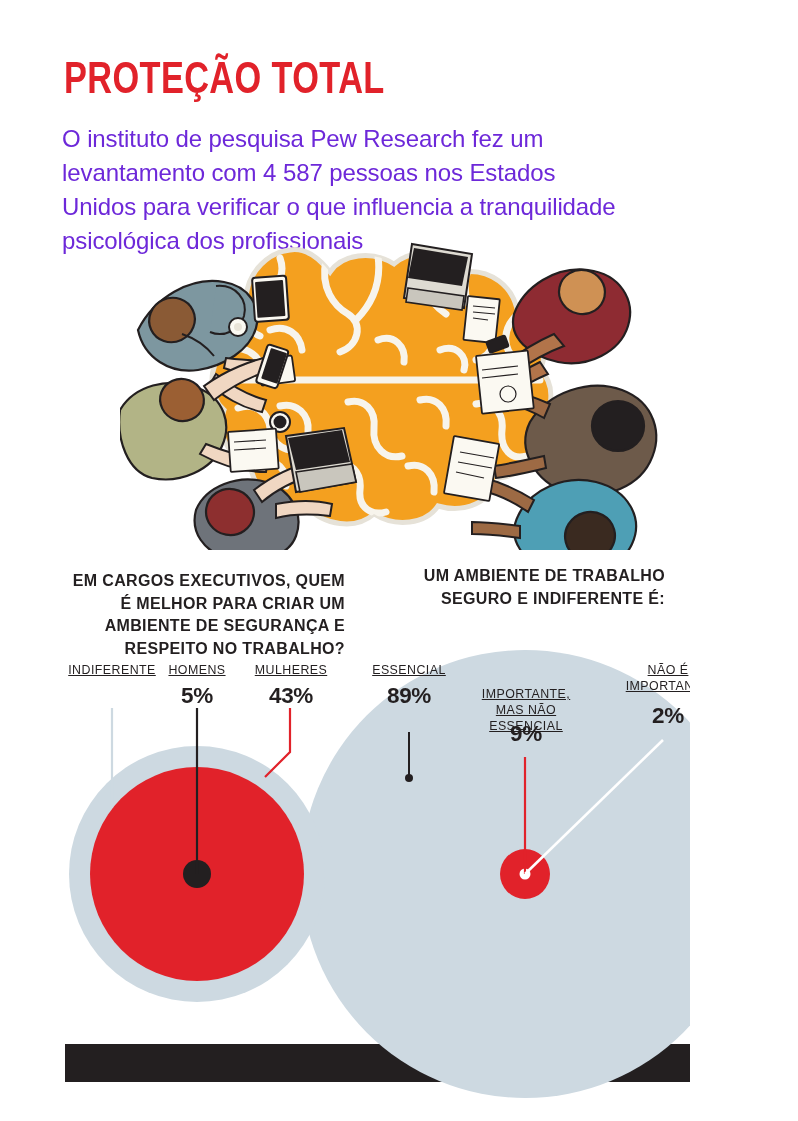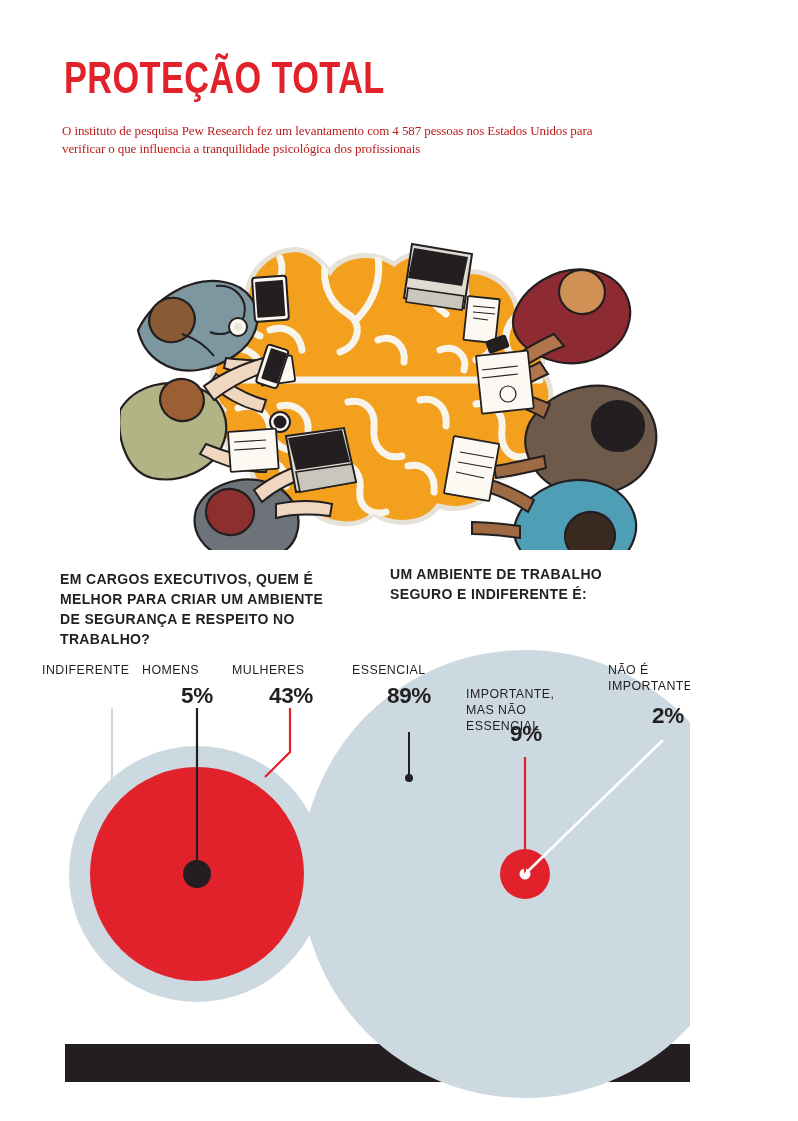--- a/index.html
+++ b/index.html
@@ -21,57 +21,58 @@
     font-size:44px;
     letter-spacing:0.5px;
     color:#e1222a;
     transform:scaleX(0.78);
     transform-origin:left top;
     line-height:1.0;
     white-space:nowrap;
   }
   .deck{
     position:absolute;left:62px;top:110px;width:560px;
-    font-size:13px;
+    font-size:24px;
     line-height:1.42;
-    color:#b91c1c;
+    color:#6d28d9;
     letter-spacing:-0.1px;
-    font-family:Liberation Serif, serif;
   }
 
   
   .illo{position:absolute;left:120px;top:198px;width:560px;height:340px;}
   .illo svg{display:block;}
 
   
   .chart-title{
     position:absolute;
     font-weight:bold;
-    font-size:14px;
+    font-size:16px;
     line-height:1.42;
     letter-spacing:0.35px;
     color:#231f20;
-    text-align:left;
+    text-align:right;
   }
   #title-left{left:60px;top:558px;width:285px;}
   #title-right{left:390px;top:553px;width:275px;}
 
   
   .chart-area{position:absolute;left:0;top:600px;width:798px;height:521px;}
   .chart-area svg{display:block;}
 
   
   .lbl{
     position:absolute;
     font-size:12.4px;
     font-weight:normal;
     letter-spacing:0.45px;
     color:#231f20;
     line-height:1.28;
+    text-align:center;
     white-space:pre-line;
+    text-decoration:underline;
   }
   .pct{
     position:absolute;
     font-size:22.5px;
     font-weight:bold;
     letter-spacing:-0.3px;
     color:#231f20;
     text-align:center;
   }
 

